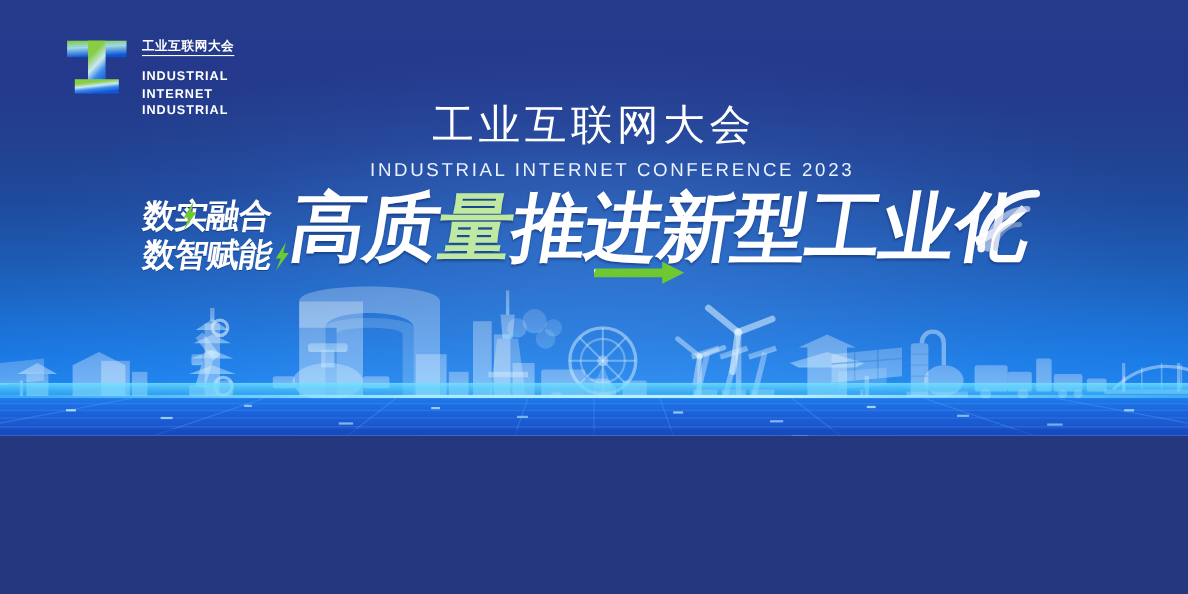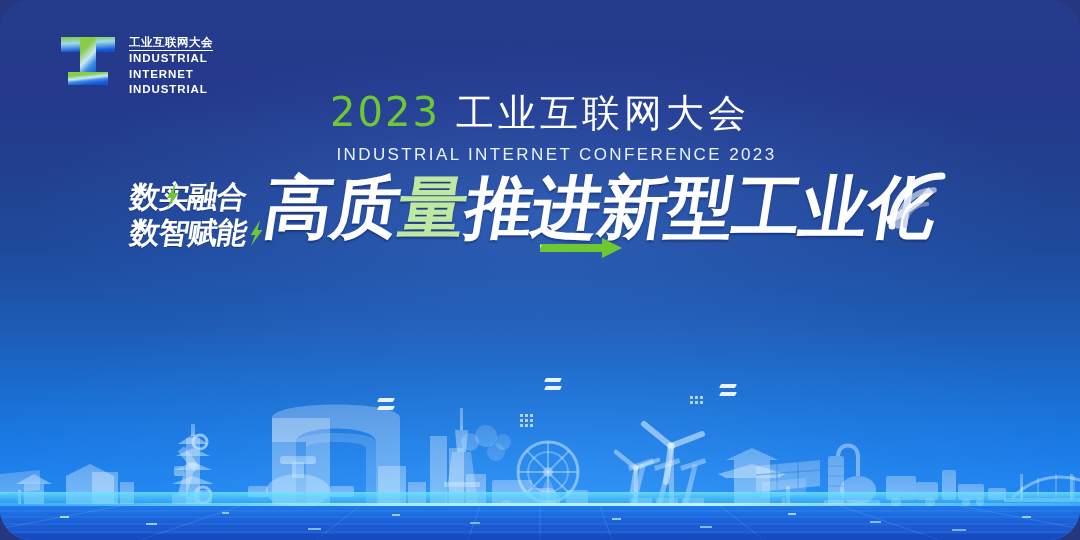--- a/index.html
+++ b/index.html
@@ -2,33 +2,32 @@
 <html><head>
 <meta charset="utf-8">
 <style>
   html,body{margin:0;padding:0;}
   body{
     width:1080px;height:540px;overflow:hidden;
     font-family:"Liberation Sans","DejaVu Sans",sans-serif;
     background:#24377f;
   }
   #banner{
-    position:relative;width:1080px;height:540px;overflow:hidden;
+    position:relative;width:1080px;height:396px;overflow:hidden;
     background:linear-gradient(180deg,
       #253b8c 0%,
       #24398b 18%,
       #22408f 32%,
       #1f4a9c 46%,
       #1d5bb4 60%,
       #1b6ccf 72%,
       #1a79e4 82%,
       #1e83f0 90%,
       #2a8ef7 96%,
       #2f93fa 100%);
-    border-radius:31px;
   }
   
   .glow{
     position:absolute;left:50%;top:210px;transform:translate(-50%,-50%);
     width:1000px;height:330px;pointer-events:none;
     background:radial-gradient(ellipse at 50% 50%, rgba(70,130,225,.38) 0%, rgba(60,110,210,.16) 45%, rgba(40,80,170,0) 72%);
   }
   .glow2{
     position:absolute;left:50%;bottom:-40px;transform:translateX(-50%);
     width:1200px;height:300px;pointer-events:none;
@@ -38,21 +37,21 @@
   
   #logo-lockup{position:absolute;left:57px;top:30px;display:flex;align-items:flex-start;gap:10px;}
   .logo-mark{width:62px;height:62px;display:block;}
   .logo-text{padding-top:2px;}
   .logo-cn{
     font-size:11.5px;font-weight:700;color:#ffffff;letter-spacing:.5px;
     line-height:1.25;border-bottom:1.4px solid #ffffff;display:inline-block;padding-bottom:1px;
   }
   .logo-en{
     font-size:11.5px;font-weight:700;color:#ffffff;letter-spacing:.9px;
-    line-height:1.34;margin-top:0;
+    line-height:1.34;margin-top:12px;
   }
 
   
   #title-block{position:absolute;left:0;right:0;top:88px;text-align:center;}
   .title-row{display:inline-flex;align-items:baseline;gap:16px;}
   .year{
     font-size:40px;font-weight:400;color:#6ec832;letter-spacing:2px;
     font-family:"DejaVu Sans",sans-serif;
   }
   .title-cn{
@@ -162,21 +161,20 @@
       <div class="logo-en">
         <div>INDUSTRIAL</div>
         <div>INTERNET</div>
         <div>INDUSTRIAL</div>
       </div>
     </div>
   </div>
 
   <div id="title-block">
     <div class="title-row">
-      <span class="year">2023</span>
       <span class="title-cn">工业互联网大会</span>
     </div>
     <div class="title-en">INDUSTRIAL INTERNET CONFERENCE 2023</div>
   </div>
 
   <div id="slogan">
     <div class="slogan-inner">
 
       <div class="slogan-small">
         <div class="ln">

